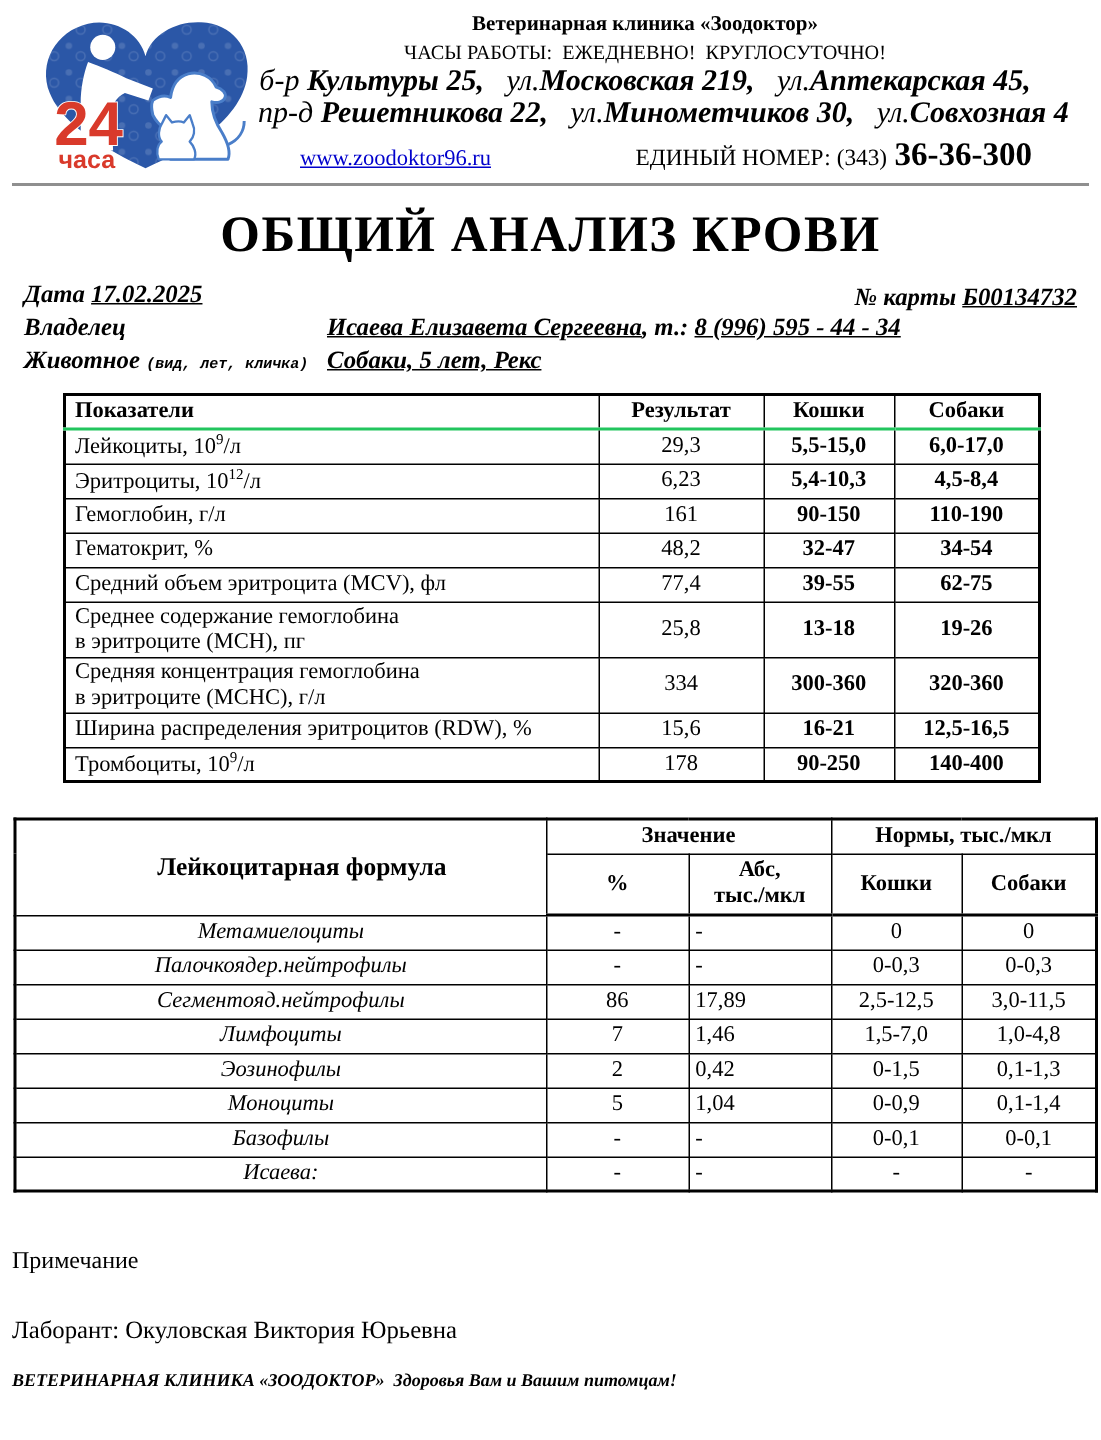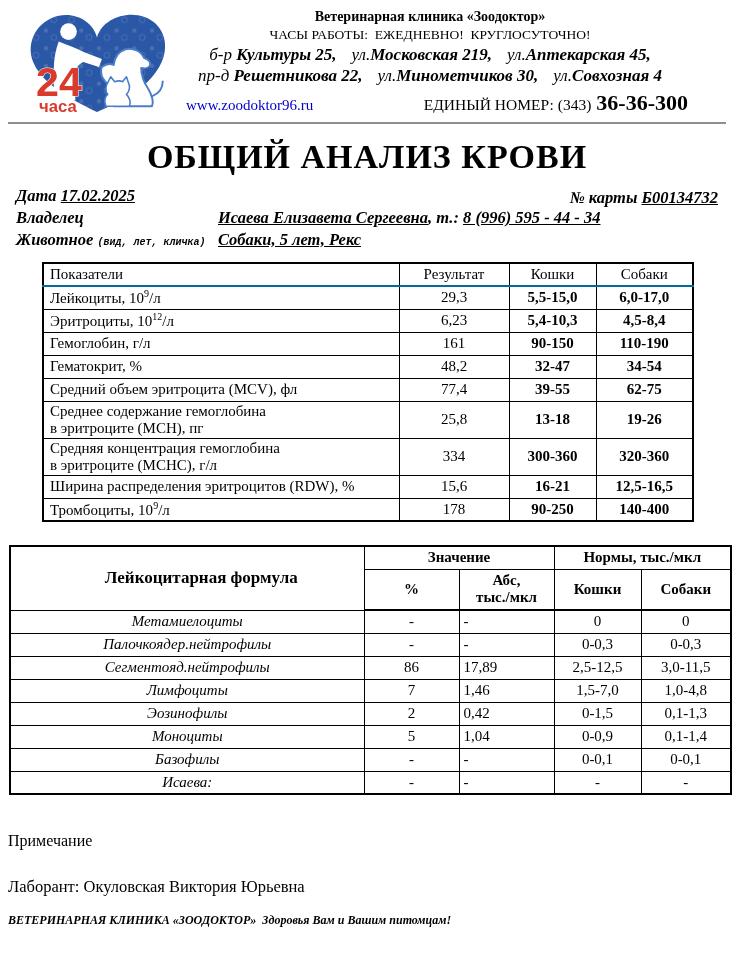--- a/index.html
+++ b/index.html
@@ -8,46 +8,46 @@
     width:734px; height:960px; background:#ffffff; overflow:hidden;
     font-family:"Liberation Serif", serif; color:#000;
   }
 
   
   .letterhead { position:relative; height:124px; margin:0 8px; border-bottom:2px solid #8f8f8f; }
   .logo { position:absolute; left:14px; top:8px; width:150px; height:110px; }
   .head-text { position:absolute; left:164px; top:8px; width:516px; text-align:center; }
   .clinic-name { font-size:14px; font-weight:bold; line-height:17px; }
   .hours { font-size:13.5px; line-height:19px; white-space:pre-wrap; }
-  .addr { font-size:17px; font-style:italic; line-height:21px; white-space:nowrap; }
+  .addr { font-size:20px; font-style:italic; line-height:21px; white-space:nowrap; }
   .addr .pfx { font-weight:normal; }
   .addr b { font-weight:bold; }
   .addr-seg + .addr-seg { margin-left:15px; }
   .phone-row { display:flex; align-items:baseline; margin-top:4px; }
-  .site-link { margin-left:14px; font-size:15px; color:#0000cc; cursor:pointer; }
+  .site-link { margin-left:28px; font-size:15px; color:#0000cc; text-decoration:underline; cursor:pointer; }
   .phone-group { margin-left:auto; }
   .phone-label { font-size:15.5px; }
   .phone-number { font-size:22px; font-weight:bold; margin-left:5px; }
 
   
   .page-title { margin-top:13px; text-align:center; font-size:34px; font-weight:bold; line-height:40px; letter-spacing:1px;font-family:Liberation Serif, serif; }
   .info { margin:9px 16px 0; font-size:16.5px; font-weight:bold; font-style:italic; }
   .info-row { position:relative; height:22px; white-space:nowrap; }
   .u { text-decoration:underline; }
   .info-val { position:absolute; left:202px; top:0; }
   .right-val { position:absolute; right:0; top:2px; }
   .animal-note { font-size:10px;font-family:Liberation Mono, monospace; }
   .sep-plain { text-decoration:none; }
 
   
   table { border-collapse:collapse; table-layout:fixed; }
   td { overflow:hidden; }
   .cbc { width:650px; margin:10px 0 0 42px; border:2px solid #000; font-size:15px; }
   .cbc td { border:1px solid #000; padding:1px 6px; height:23px; }
-  .cbc .hrow td { font-weight:normal; border-bottom:2px solid #0369a1; }
+  .cbc .hrow td { font-weight:bold; border-bottom:2px solid #22c55e; }
   .cbc .ind { text-align:left; }
   .cbc .c { text-align:center; }
   .cbc .b { font-weight:bold; }
   .cbc sup { font-size:10px; }
 
   .leuko { width:721px; margin:23px 0 0 9px; border:2px solid #000; font-size:15px; }
   .leuko td { border:1px solid #000; padding:1px 4px; text-align:center; height:23px; }
   .leuko .hdr td { font-weight:bold; }
   .leuko .hdr2 td { border-bottom:2px solid #000; height:41px; }
   .leuko .lf-title { font-weight:bold; font-size:17px;padding-left:32px; }

